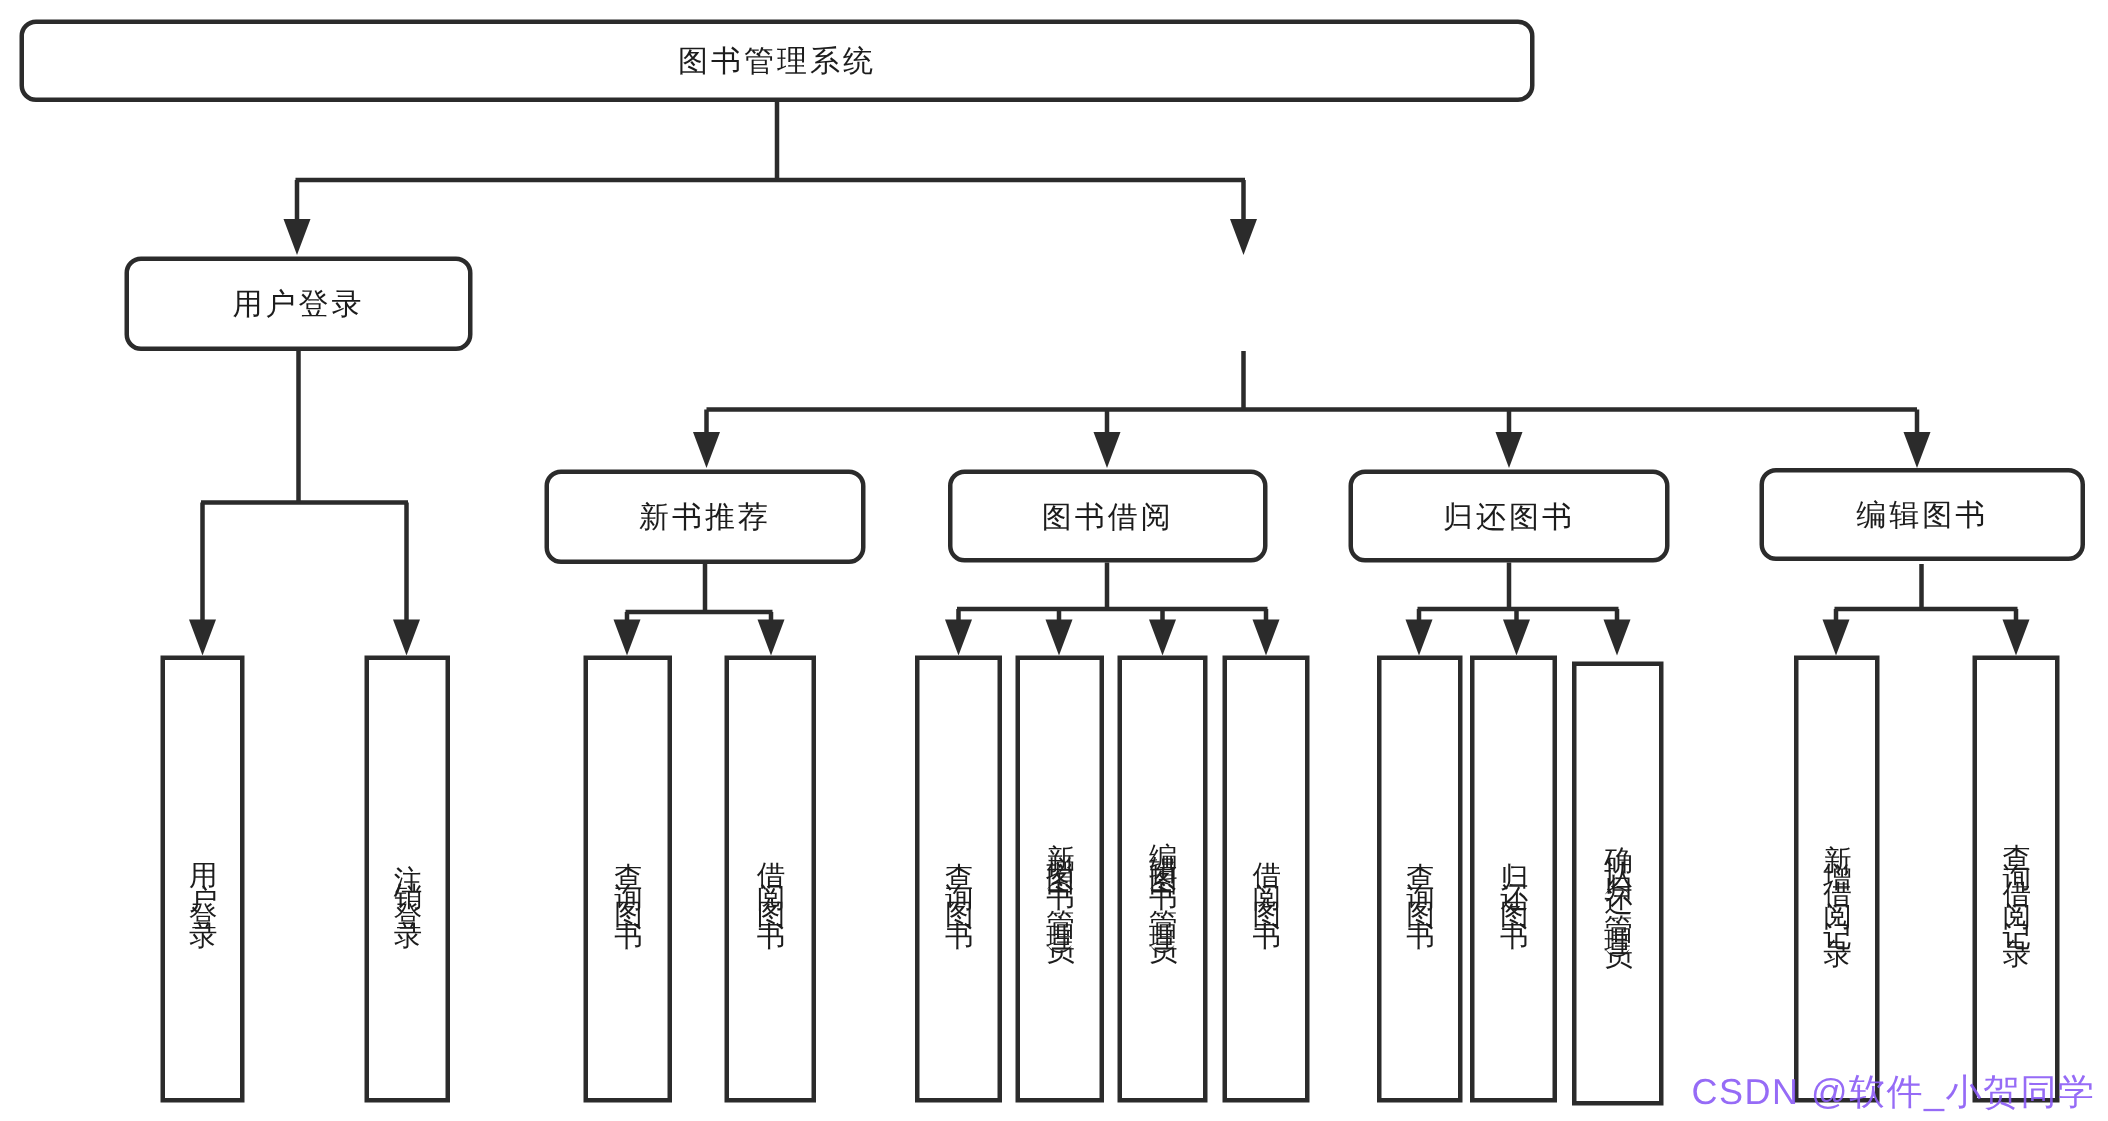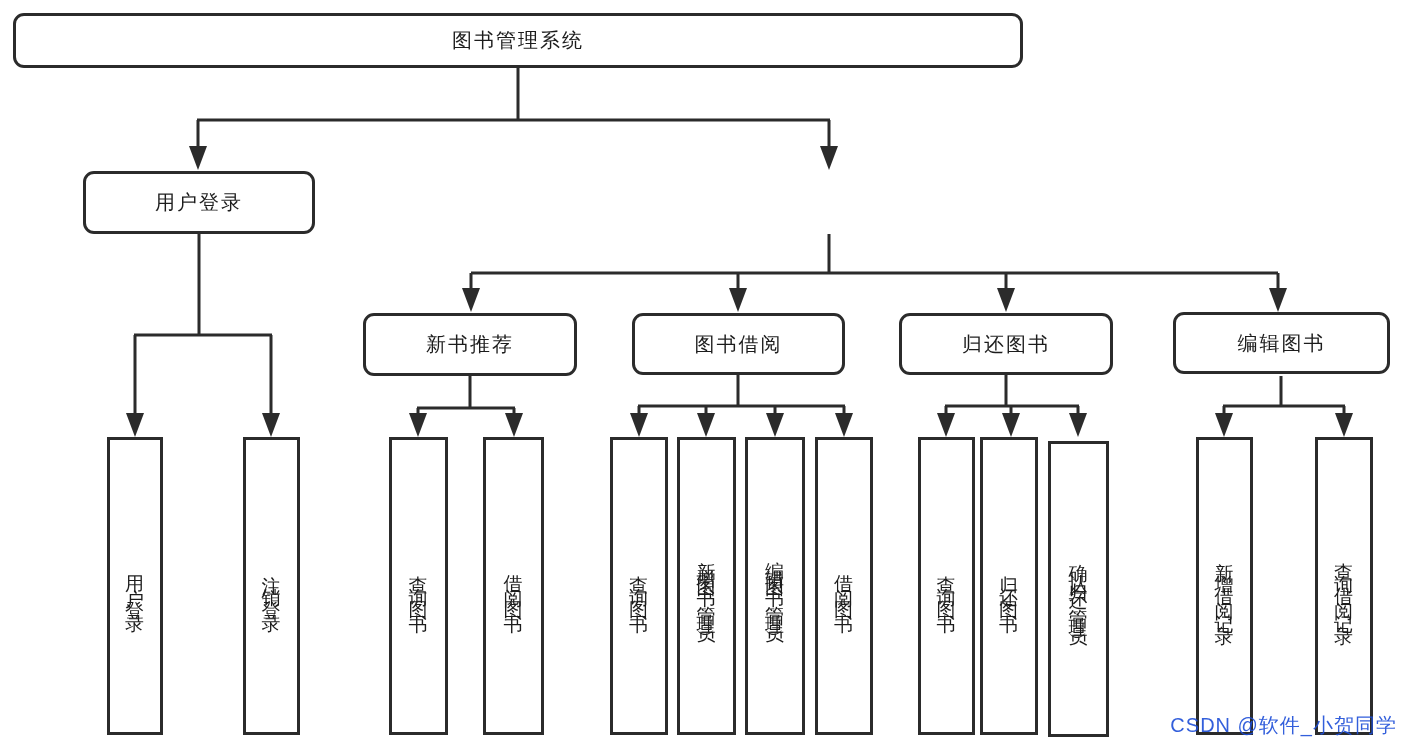--- a/index.html
+++ b/index.html
@@ -25,22 +25,22 @@
     font-size:19px;
     writing-mode:vertical-rl;
     text-orientation:mixed;
     letter-spacing:13px;
     line-height:1;
   }
   .vbox.sp-s{letter-spacing:9px;}
   #watermark{
     position:absolute;
     right:8px;top:712px;
-    font-size:20px;
-    color:#1d4ed8;
+    font-size:24px;
+    color:#8b5cf6;
     letter-spacing:1px;
     z-index:3;
     opacity:0.9;
   }
 </style>
 </head>
 <body>
 
 <div id="canvas">
 

